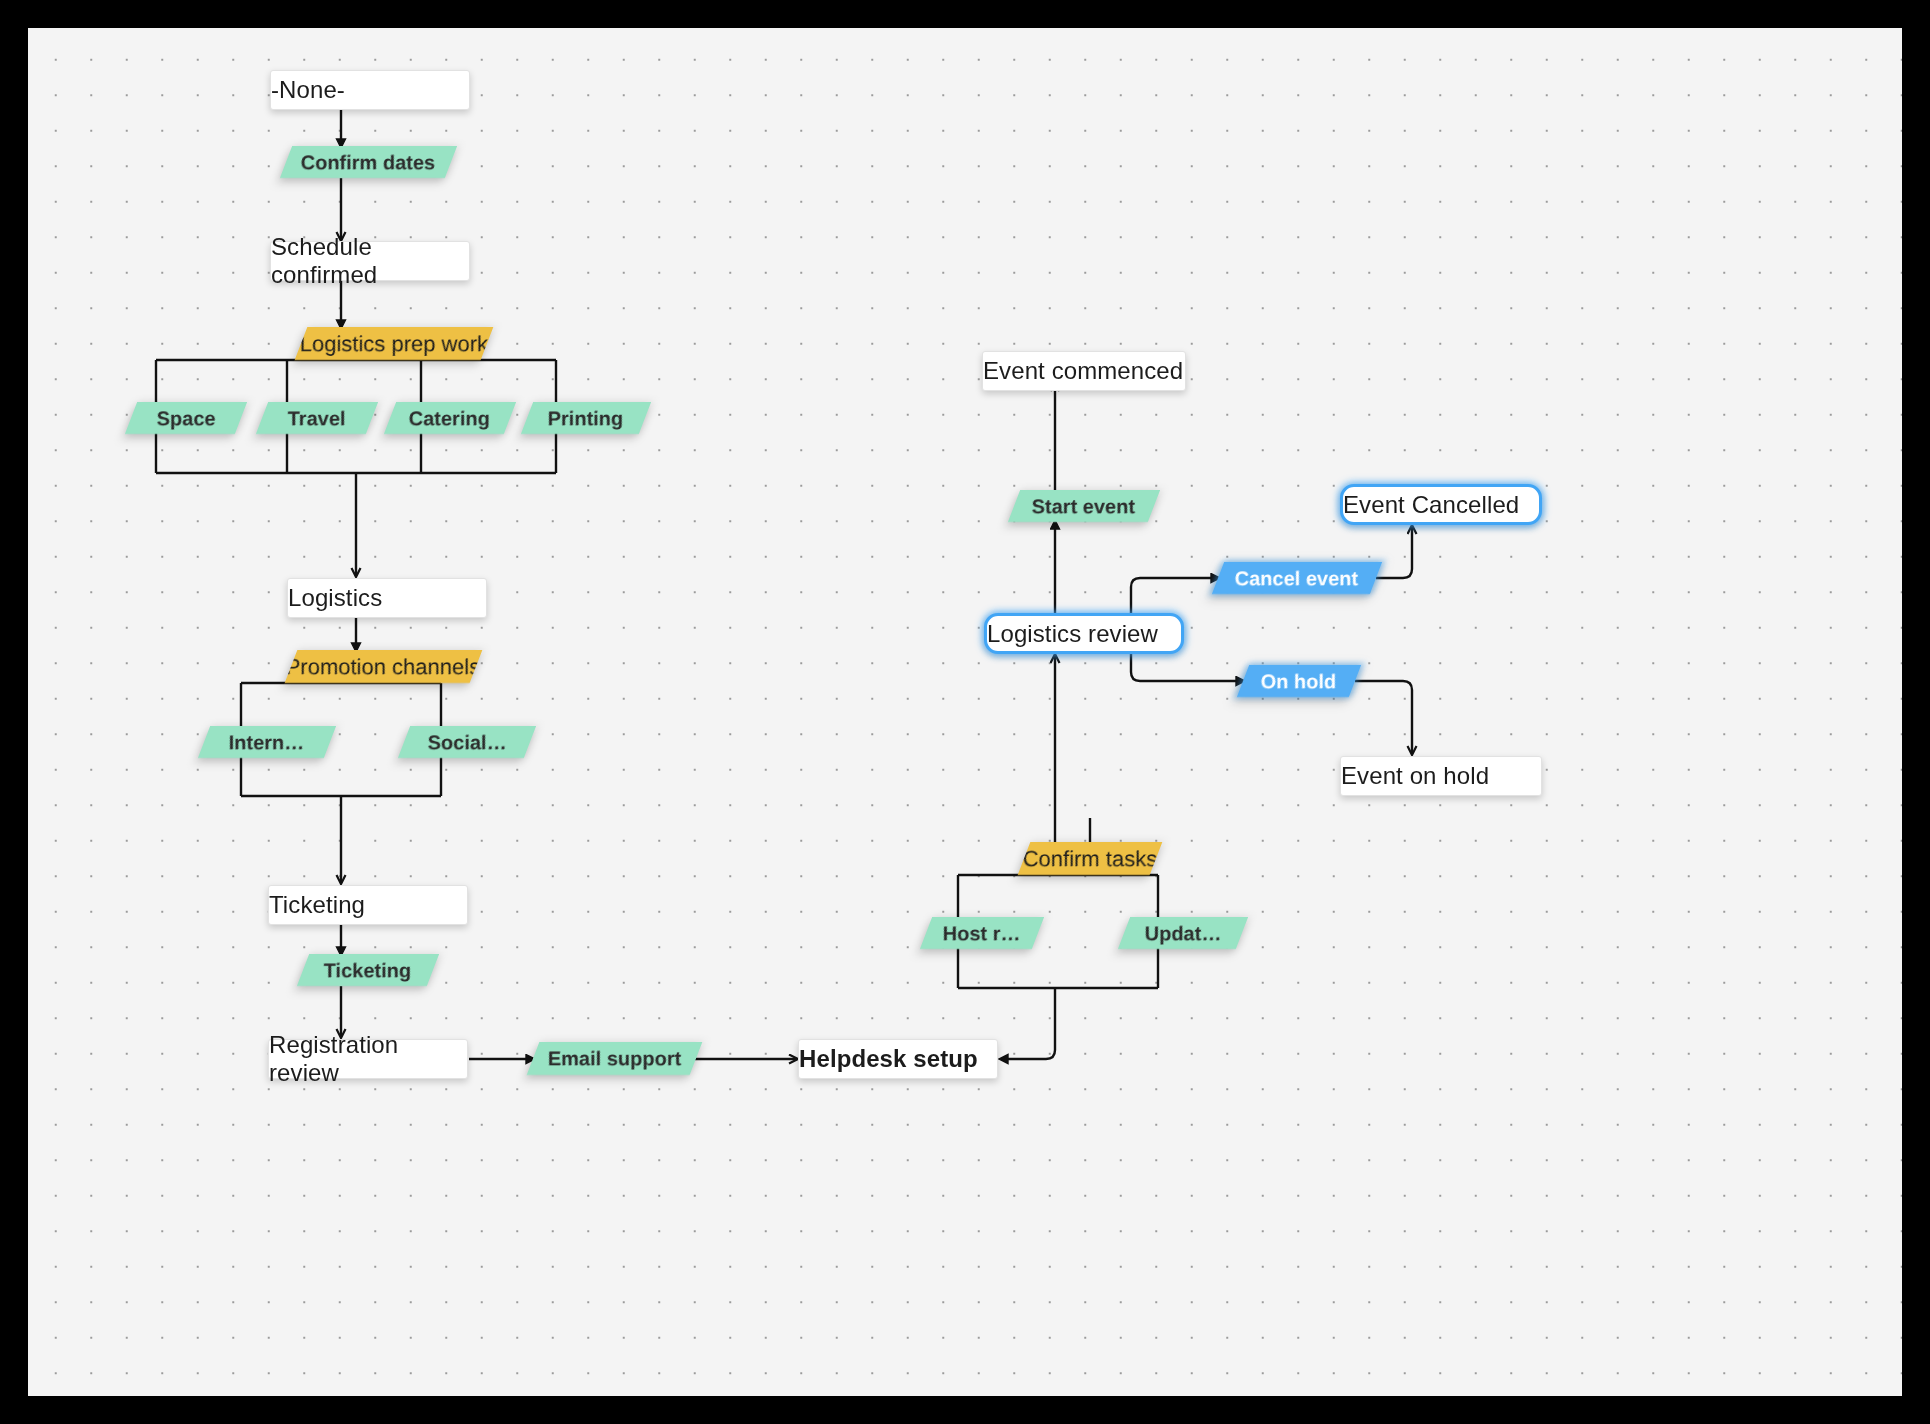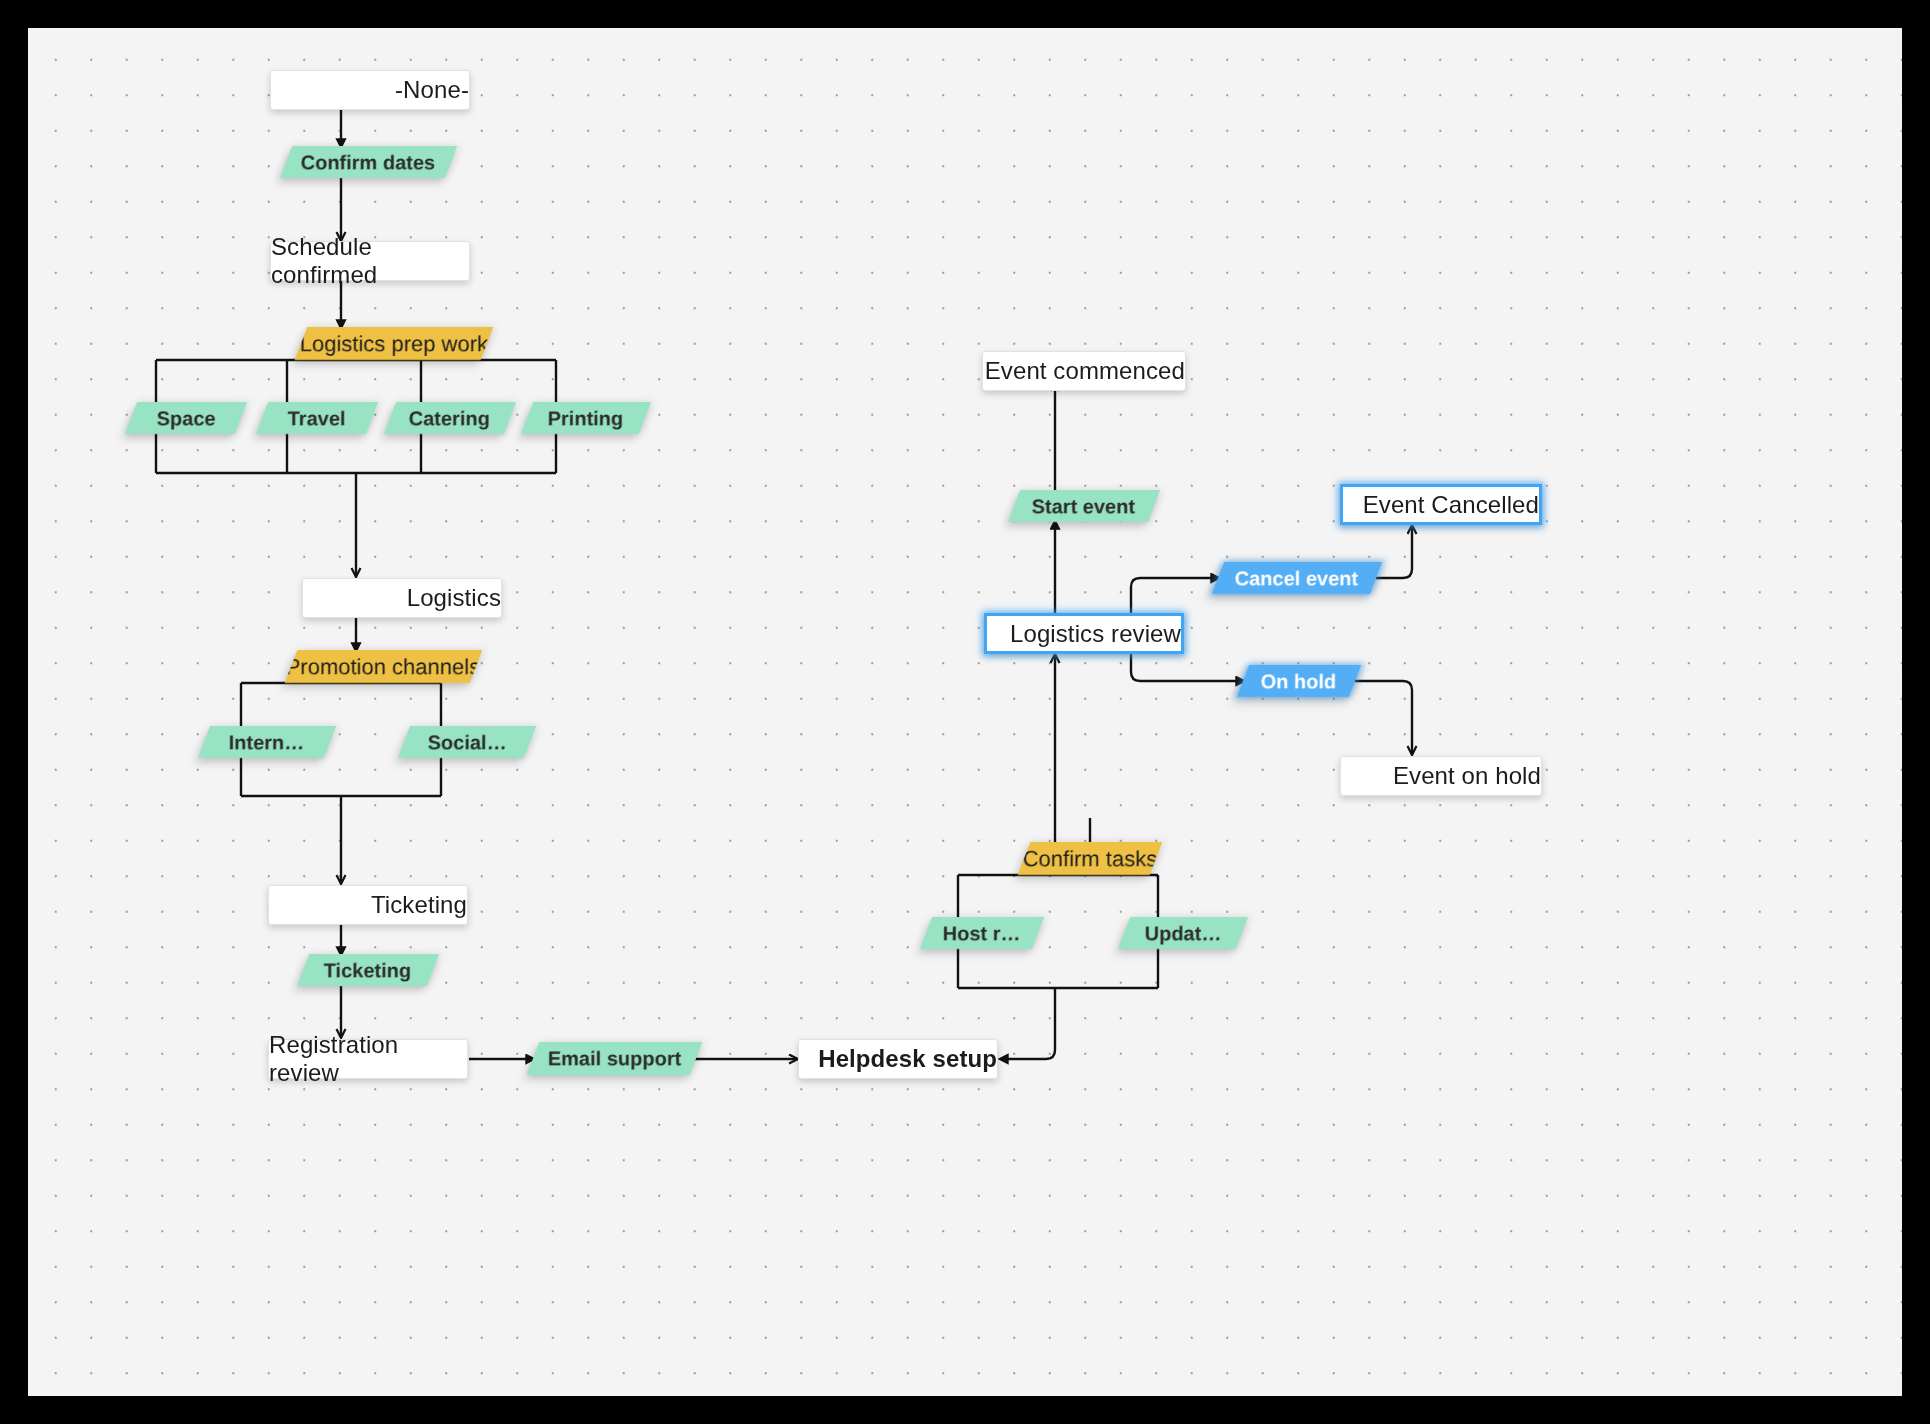--- a/index.html
+++ b/index.html
@@ -11,27 +11,27 @@
     background-size:35.5px 35.5px;
     background-position:10px 14px;
     overflow:hidden;
   }
   svg.edges{position:absolute;left:0;top:0;width:1874px;height:1368px;pointer-events:none;}
 
   
   .node{
     position:absolute; box-sizing:border-box;
     background:#fff; border:1px solid #e2e2e2; border-radius:3px;
-    display:flex; align-items:center; justify-content:flex-end;
+    display:flex; align-items:center; justify-content:flex-start;
     font-size:24px; color:#1c1c1c; letter-spacing:.1px;
     box-shadow:0 3px 7px rgba(0,0,0,.18);
     z-index:4;
   }
   .node.sel{
-    border:3px solid #41a5f5; border-radius:0;
+    border:3px solid #41a5f5; border-radius:14px;
     box-shadow:0 0 7px 2px rgba(65,165,245,.75), 0 3px 7px rgba(0,0,0,.18);
   }
 
   
   .trans{
     position:absolute; box-sizing:border-box;
     display:flex; align-items:center; justify-content:center;
     font-size:20px; font-weight:bold; color:#2b2b2b;
     transform:skewX(-21deg);
     z-index:6;
@@ -114,21 +114,21 @@
   </svg>
 
   <div class="node" style="left:242px;top:42px;width:200px;height:40px;">
     <span>-None-</span>
   </div>
 
   <div class="node" style="left:242px;top:213px;width:200px;height:40px;">
     <span>Schedule confirmed</span>
   </div>
 
-  <div class="node" style="left:274px;top:550px;width:200px;height:40px;">
+  <div class="node" style="left:259px;top:550px;width:200px;height:40px;">
     <span>Logistics</span>
   </div>
 
   <div class="node" style="left:240px;top:857px;width:200px;height:40px;">
     <span>Ticketing</span>
   </div>
 
   <div class="node" style="left:240px;top:1011px;width:200px;height:40px;">
     <span>Registration review</span>
   </div>

